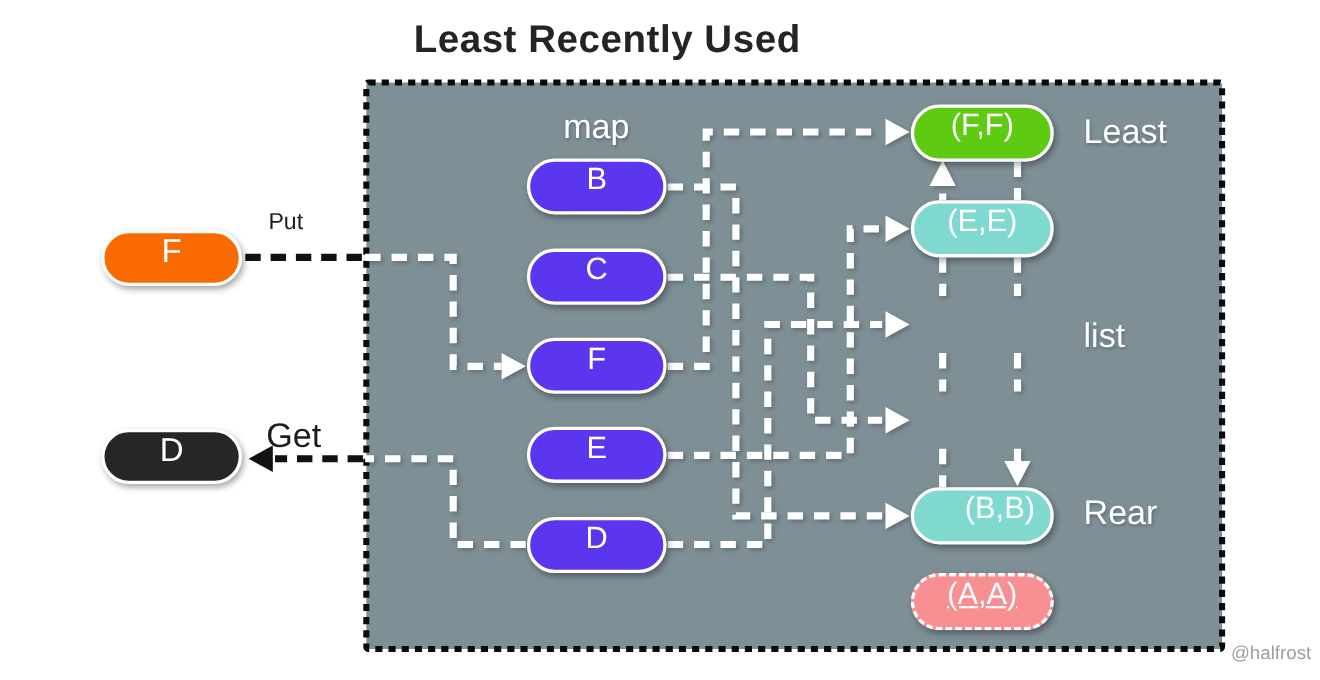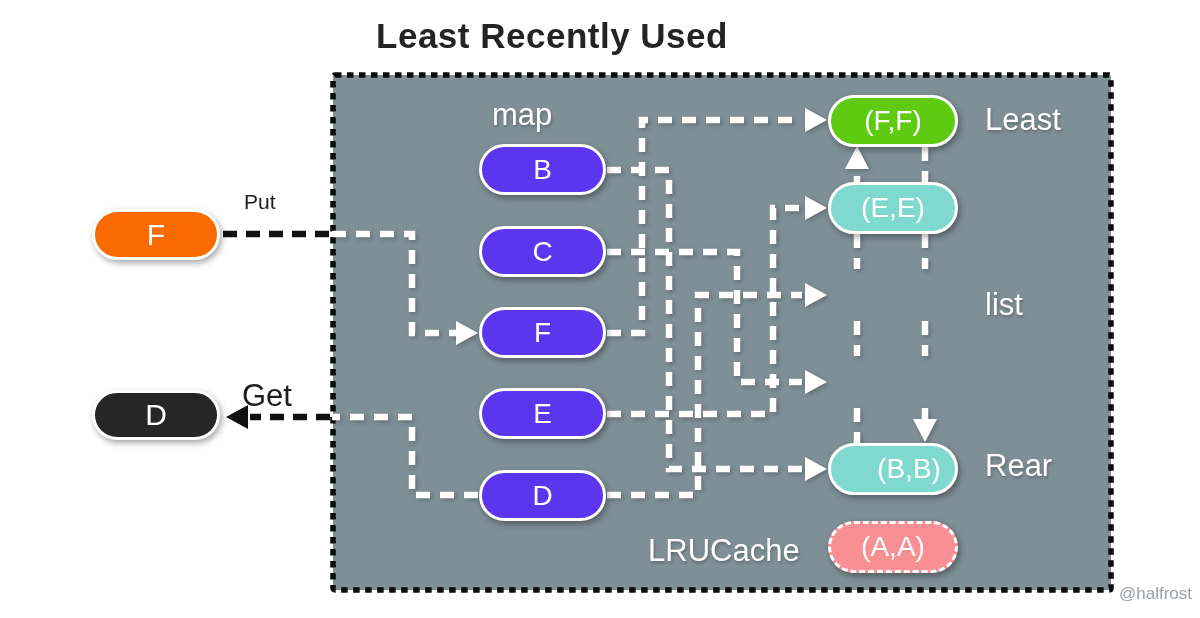--- a/index.html
+++ b/index.html
@@ -14,27 +14,27 @@
   .wline{stroke:var(--connector);stroke-width:6.5;fill:none;stroke-dasharray:14 10;}
   .bline{stroke:var(--outer-connector);stroke-width:6.5;fill:none;stroke-dasharray:14 9;}
   .warrow{fill:var(--connector);}
   .barrow{fill:var(--outer-connector);}
   .page-title{
     position:absolute;left:0;top:16px;width:1104px;text-align:center;
     font-size:35px;font-weight:600;color:#242424;letter-spacing:.5px;
   }
   .node{
     position:absolute;box-sizing:border-box;border-radius:26px;
-    border:3px solid #fff;display:flex;align-items:center;justify-content:center;
+    border:3px solid #fff;display:flex;justify-content:center;
     color:#fff;font-size:28px;box-shadow:2px 3px 6px rgba(0,0,0,.35);
   }
   .map-node{left:479px;width:127px;height:51px;background:var(--map-node);}
   .list-node{left:828px;width:130px;height:52px;background:var(--list-node);}
   .front-node{background:var(--front-node);}
-  .evicted-node{background:var(--evicted-node);border:3px dashed #fff;}
+  .evicted-node{background:var(--evicted-node);border:3px dashed #fff;text-decoration:underline;}
   .put-node{left:92px;top:209px;width:128px;height:51px;background:var(--put-node);font-size:30px;}
   .get-node{left:92px;top:390px;width:128px;height:50px;background:var(--get-node);font-size:30px;}
   .dlabel{position:absolute;color:#fff;font-size:31px;font-weight:400;
     text-shadow:1px 2px 3px rgba(0,0,0,.25);}
   .oplabel{position:absolute;color:#1d1d1d;font-size:21px;font-weight:500;}
   .watermark{position:absolute;right:8px;top:584px;color:#9aa0a3;font-size:17px;}
 </style>
 </head>
 <body>
 
@@ -85,21 +85,21 @@
   <div class="node put-node">
     <span>F</span>
   </div>
   <div class="oplabel" style="left:244px;top:190px;">Put</div>
 
   <div class="node get-node">
     <span>D</span>
   </div>
   <div class="oplabel" style="left:242px;top:378px;font-size:31px;">Get</div>
 
-  <div class="dlabel" style="left:492px;top:97px;text-align:center;">map</div>
+  <div class="dlabel" style="left:512px;top:97px;text-align:center;">map</div>
   <div class="node map-node" style="top:144px;">
     <span>B</span>
   </div>
   <div class="node map-node" style="top:226px;">
     <span>C</span>
   </div>
   <div class="node map-node" style="top:307px;">
     <span>F</span>
   </div>
   <div class="node map-node" style="top:388px;">
@@ -118,16 +118,15 @@
   <div class="node list-node" style="top:443px;padding-left:32px;">
     <span>(B,B)</span>
   </div>
   <div class="node list-node evicted-node" style="top:521px;">
     <span>(A,A)</span>
   </div>
 
   <div class="dlabel" style="left:985px;top:102px;">Least</div>
   <div class="dlabel" style="left:985px;top:287px;">list</div>
   <div class="dlabel" style="left:985px;top:448px;">Rear</div>
-  <div class="dlabel" style="left:648px;top:533px;font-weight:500;">LRUCache</div>
 
   <div class="watermark">@halfrost</div>
 </div>
 
 </body></html>

